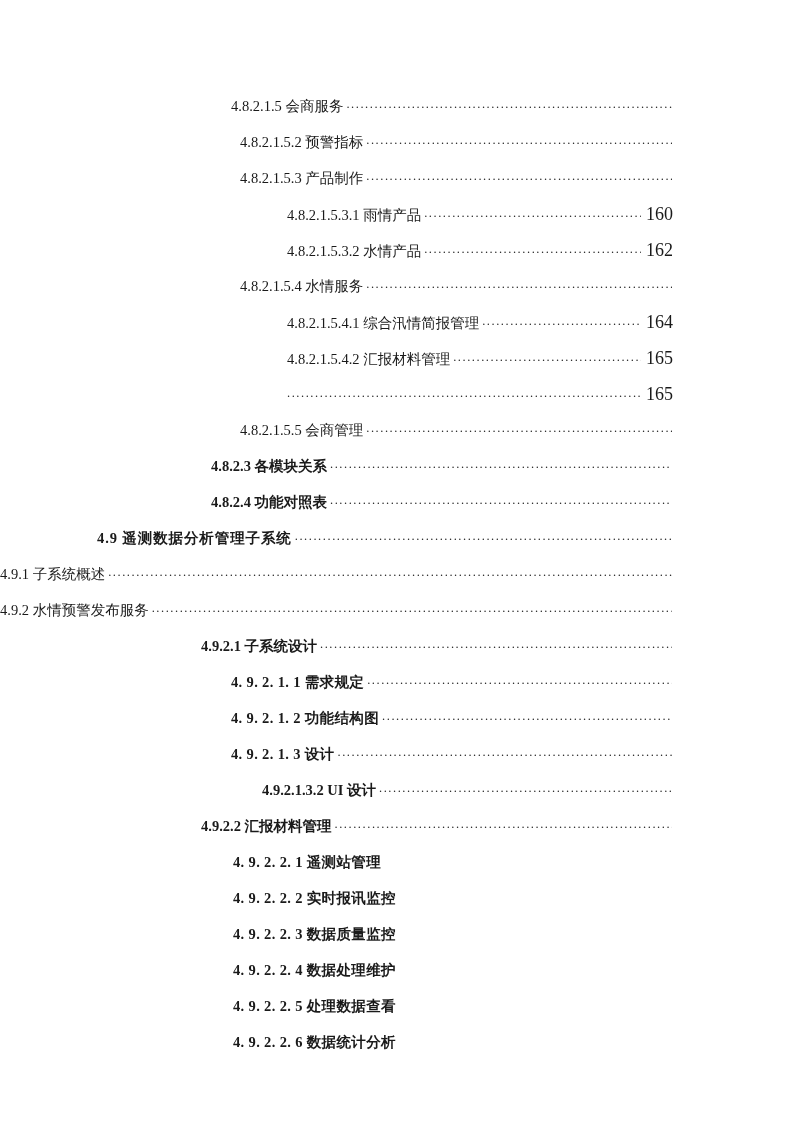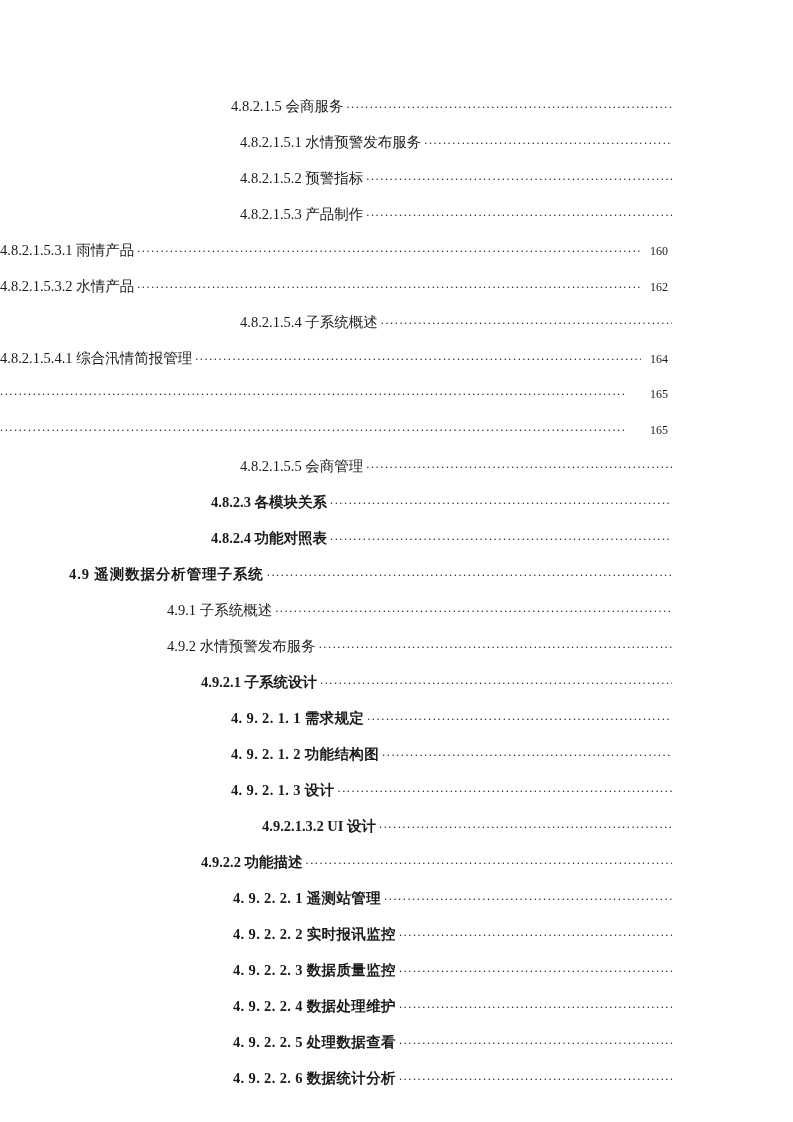--- a/index.html
+++ b/index.html
@@ -56,93 +56,89 @@
     font-size: 12.5px;
     color: #2a2a2a;
   }
   .toc-entry .leader::before {
     content: "......................................................................................................................................";
   }
 
   .toc-entry .page-num {
     flex: 0 0 auto;
     width: 26px;
-    text-align: center;
+    text-align: left;
     padding-left: 5px;
-    font-size: 12px;
+    font-size: 18px;
   }
   .toc-entry .page-num.empty {
     width: 0;
     padding-left: 0;
   }
 
   
-  .ind-0  { padding-left: 69px; }
-  .ind-1  { padding-left: 167px; }
+  .ind-0  { padding-left: 97px; }
+  .ind-1  { }
   .ind-2  { padding-left: 201px; }
   .ind-3  { padding-left: 211px; }
   .ind-4  { padding-left: 231px; }
-  .ind-5  { padding-left: 233px; }
+  .ind-5  { padding-left: 233px; flex-direction: column; }
   .ind-6  { padding-left: 240px; }
   .ind-7  { padding-left: 262px; }
-  .ind-8  { }
+  .ind-8  { padding-left: 287px; }
 
   .wt-bold .entry-text { font-weight: bold; }
   .wt-normal .entry-text { font-weight: normal; }
 
   
   .track-wide .entry-text { letter-spacing: 0.35px; }
   .track-head .entry-text { letter-spacing: 0.9px; }
 </style>
 </head>
 <body>
 
 <div id="toc-page">
   <ol class="toc-list" id="toc-list">
       <li class="toc-entry ind-4 wt-normal">
         <span class="entry-text">4.8.2.1.5  会商服务</span>
         <span class="leader"></span>
         <span class="page-num empty"></span>
       </li>
       <li class="toc-entry ind-6 wt-normal">
-        <span class="entry-text">4.8.2.1.5.1  水情预警发布服务</span>
-        <span class="leader"></span>
-        <span class="page-num empty"></span>
-      </li>
-      <li class="toc-entry ind-6 wt-normal">
         <span class="entry-text">4.8.2.1.5.2  预警指标</span>
         <span class="leader"></span>
         <span class="page-num empty"></span>
       </li>
       <li class="toc-entry ind-6 wt-normal">
         <span class="entry-text">4.8.2.1.5.3  产品制作</span>
         <span class="leader"></span>
         <span class="page-num empty"></span>
       </li>
       <li class="toc-entry ind-8 wt-normal">
         <span class="entry-text">4.8.2.1.5.3.1 雨情产品</span>
         <span class="leader"></span>
         <span class="page-num">160</span>
       </li>
       <li class="toc-entry ind-8 wt-normal">
         <span class="entry-text">4.8.2.1.5.3.2 水情产品</span>
         <span class="leader"></span>
         <span class="page-num">162</span>
       </li>
       <li class="toc-entry ind-6 wt-normal">
-        <span class="entry-text">4.8.2.1.5.4  子系统概述</span>
+        <span class="entry-text">4.8.2.1.5.4  水情服务</span>
         <span class="leader"></span>
         <span class="page-num empty"></span>
       </li>
       <li class="toc-entry ind-8 wt-normal">
         <span class="entry-text">4.8.2.1.5.4.1 综合汛情简报管理</span>
         <span class="leader"></span>
         <span class="page-num">164</span>
       </li>
       <li class="toc-entry ind-8 wt-normal">
+        <span class="entry-text">4.8.2.1.5.4.2 汇报材料管理</span>
         <span class="leader"></span>
         <span class="page-num">165</span>
       </li>
       <li class="toc-entry ind-8 wt-normal">
         <span class="leader"></span>
         <span class="page-num">165</span>
       </li>
       <li class="toc-entry ind-6 wt-normal">
         <span class="entry-text">4.8.2.1.5.5 会商管理</span>
         <span class="leader"></span>
@@ -192,21 +188,21 @@
         <span class="entry-text">4. 9. 2. 1. 3  设计</span>
         <span class="leader"></span>
         <span class="page-num empty"></span>
       </li>
       <li class="toc-entry ind-7 wt-bold">
         <span class="entry-text">4.9.2.1.3.2 UI 设计</span>
         <span class="leader"></span>
         <span class="page-num empty"></span>
       </li>
       <li class="toc-entry ind-2 wt-bold">
-        <span class="entry-text">4.9.2.2  功能描述</span>
+        <span class="entry-text">4.9.2.2  汇报材料管理</span>
         <span class="leader"></span>
         <span class="page-num empty"></span>
       </li>
       <li class="toc-entry ind-5 wt-bold track-wide">
         <span class="entry-text">4. 9. 2. 2. 1  遥测站管理</span>
         <span class="leader"></span>
         <span class="page-num empty"></span>
       </li>
       <li class="toc-entry ind-5 wt-bold track-wide">
         <span class="entry-text">4. 9. 2. 2. 2  实时报讯监控</span>

